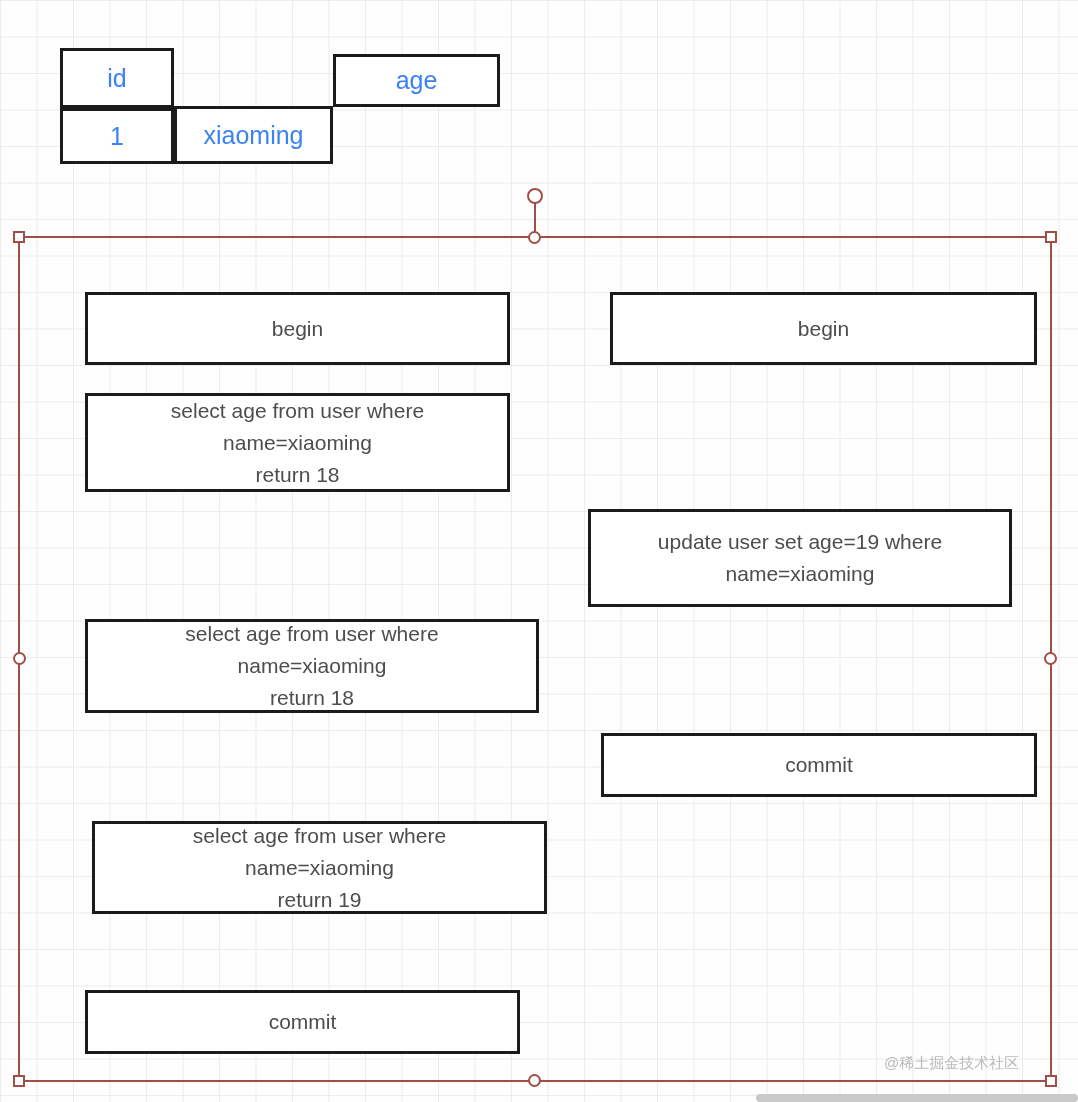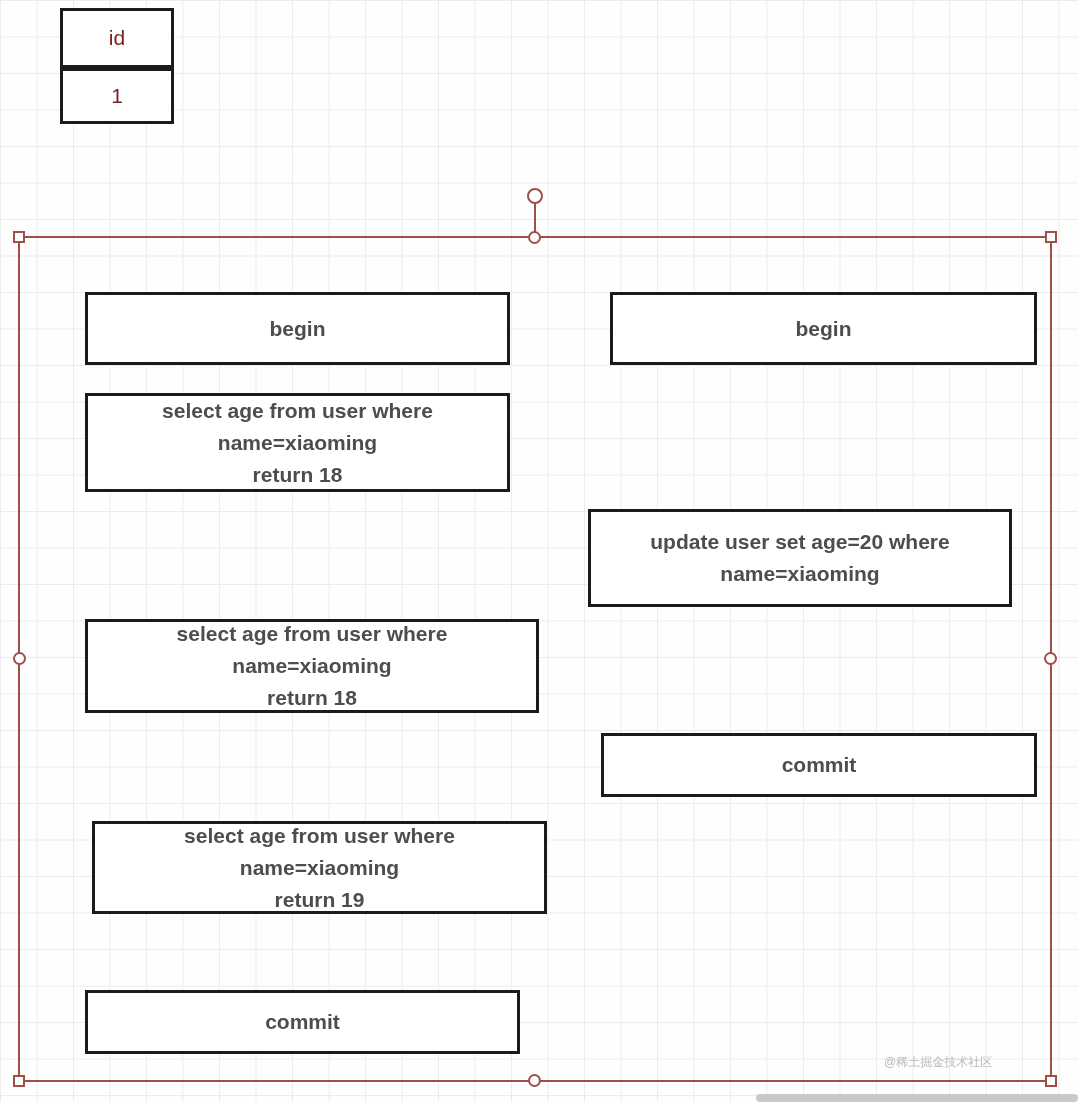--- a/index.html
+++ b/index.html
@@ -12,28 +12,27 @@
     position: relative; width: 1078px; height: 1102px;
     background-color: #fefefe;
     background-image:
       linear-gradient(to right, #ececec 1px, transparent 1px),
       linear-gradient(to bottom, #ececec 1px, transparent 1px);
     background-size: 36.5px 36.5px;
   }
   .cell {
     position: absolute; border: 3px solid #1b1b1b; background: #fff;
     display: flex; align-items: center; justify-content: center;
-    font-size: 21px; color: #7f1d1d;
+    font-size: 25px; color: #3b82f6; margin-top: 40px;
   }
   .node {
     position: absolute; border: 3px solid #1b1b1b; background: #fff;
     display: flex; align-items: center; justify-content: center;
     text-align: center; font-size: 21px; line-height: 32px; color: #4d4d4d;
     white-space: pre-line;
-    font-weight: bold;
   }
   .selection {
     position: absolute; left: 18px; top: 236px; width: 1034px; height: 846px;
     border: 2px solid #9f4f46;
   }
   .handle {
     position: absolute; background: #fff; border: 2px solid #9f4f46; z-index: 5;
   }
   .handle.square { width: 12px; height: 12px; }
   .handle.circle { width: 13px; height: 13px; border-radius: 50%; }
@@ -48,34 +47,36 @@
   .rotate-stem {
     position: absolute; left: 534px; top: 203px; width: 2px; height: 30px;
     background: #9f4f46;
   }
   .rotate-handle {
     position: absolute; left: 527px; top: 188px; width: 16px; height: 16px;
     border-radius: 50%; background: #fff; border: 2px solid #9f4f46; z-index: 5;
   }
   .watermark {
     position: absolute; left: 884px; top: 1054px;
-    font-size: 12px; color: #b9b9b9;
+    font-size: 15px; color: #b9b9b9;
   }
   .hscrollbar {
     position: absolute; right: 0; bottom: 0; width: 322px; height: 8px;
     background: #c9c9c9; border-radius: 4px; z-index: 10;
   }
 </style>
 </head>
 <body>
 
 <div class="canvas">
 
   <div class="cell" style="left:60px;top:8px;width:114px;height:60px">id</div>
+  <div class="cell" style="left:333px;top:14px;width:167px;height:53px">age</div>
   <div class="cell" style="left:60px;top:68px;width:114px;height:56px">1</div>
+  <div class="cell" style="left:174px;top:66px;width:159px;height:58px">xiaoming</div>
 
   <div class="rotate-stem"></div>
   <div class="rotate-handle"></div>
 
   <div class="selection">
     <div class="handle square h-tl"></div>
     <div class="handle square h-tr"></div>
     <div class="handle square h-bl"></div>
     <div class="handle square h-br"></div>
     <div class="handle circle h-tm"></div>
@@ -90,21 +91,21 @@
 return 18</div>
   <div class="node" style="left:85px;top:619px;width:454px;height:94px">select age from user where
 name=xiaoming
 return 18</div>
   <div class="node" style="left:92px;top:821px;width:455px;height:93px">select age from user where
 name=xiaoming
 return 19</div>
   <div class="node" style="left:85px;top:990px;width:435px;height:64px">commit</div>
 
   <div class="node" style="left:610px;top:292px;width:427px;height:73px">begin</div>
-  <div class="node" style="left:588px;top:509px;width:424px;height:98px">update user set age=20 where
+  <div class="node" style="left:588px;top:509px;width:424px;height:98px">update user set age=19 where
 name=xiaoming</div>
   <div class="node" style="left:601px;top:733px;width:436px;height:64px">commit</div>
 
   <div class="watermark">@稀土掘金技术社区</div>
 
   <div class="hscrollbar"></div>
 
 </div>
 
 </body></html>

